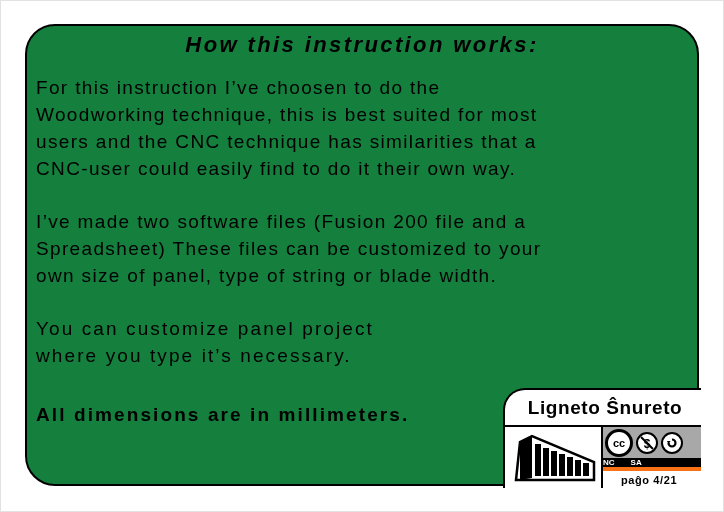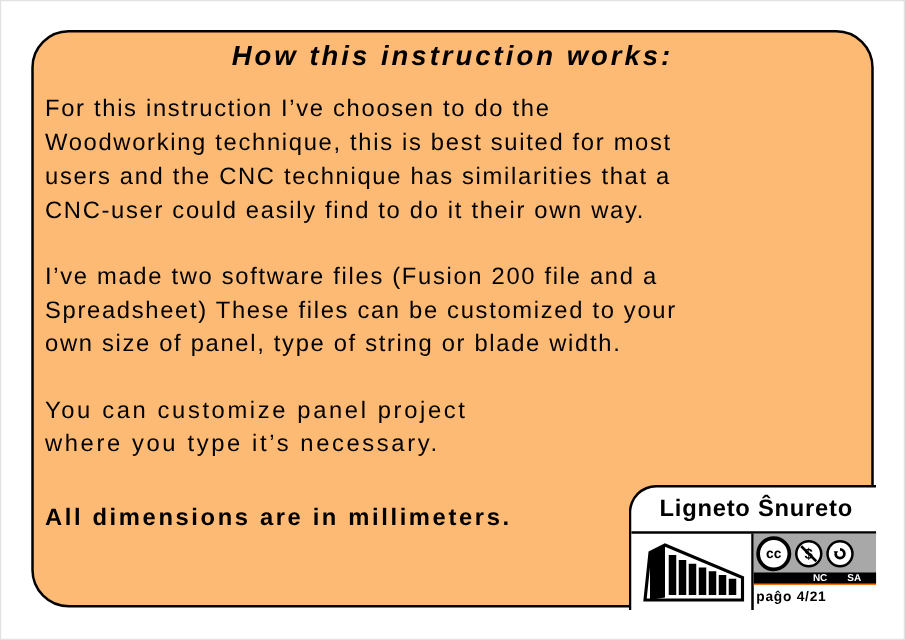--- a/index.html
+++ b/index.html
@@ -15,21 +15,21 @@
       position: absolute; left: 0; top: 0;
       width: 722px; height: 510px;
       border: 1px solid #e2e2e2;
     }
     .card {
       position: absolute;
       left: 25px; top: 24px;
       width: 670px; height: 458px;
       border: 2px solid #000;
       border-radius: 30px;
-      background: #fdba74;
+      background: #15803d;
     }
     .title {
       position: absolute;
       left: 0; right: 0; top: 6px;
       text-align: center;
       font-weight: bold; font-style: italic;
       font-size: 22px;
       letter-spacing: 2.4px;
       margin: 0;
     }
@@ -91,28 +91,28 @@
       background: #fff; border: 2.5px solid #000;
       box-sizing: border-box;
       display: flex; align-items: center; justify-content: center;
       font-weight: bold; font-size: 12px;
       position: relative;
     }
     .license-band {
       position: absolute; left: 0; right: 0; bottom: 0; height: 9px;
       background: #000; color: #fff;
       font-size: 8px; font-weight: bold;
-      display: flex; justify-content: flex-end; gap: 16px; padding-right: 12px;
+      display: flex; gap: 16px; padding-right: 12px;
       line-height: 9px;
     }
     .badge-page {
       position: absolute; left: 98px; top: 77px; right: 0; bottom: 0;
-      border-top: 1px solid #f97316;
+      border-top: 4px solid #f97316;
       display: flex; align-items: center;
-      padding-left: 2px;
+      padding-left: 18px;
       font-weight: bold; font-size: 11px; letter-spacing: 0.6px;
     }
   </style>
 </head>
 <body>
 
 <div class="page-frame"></div>
 
 <div class="card">
   <h1 class="title">How this instruction works:</h1>

